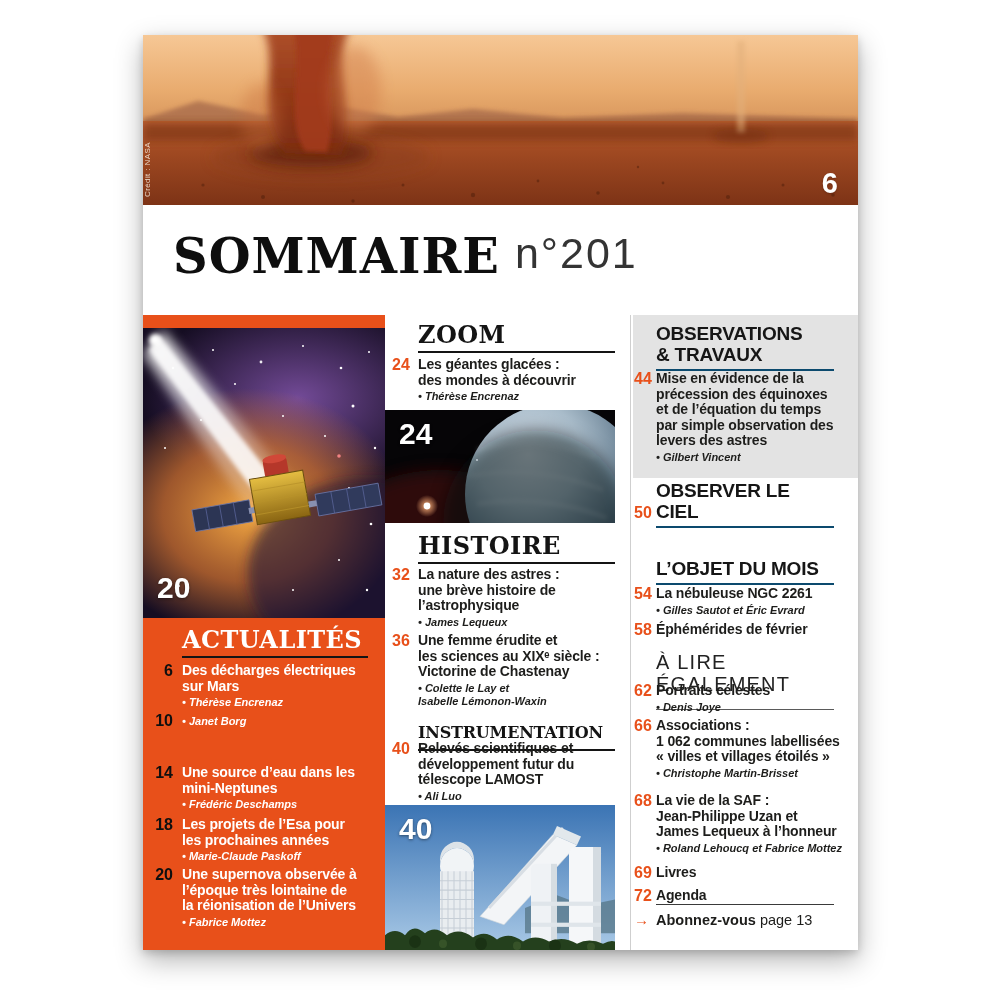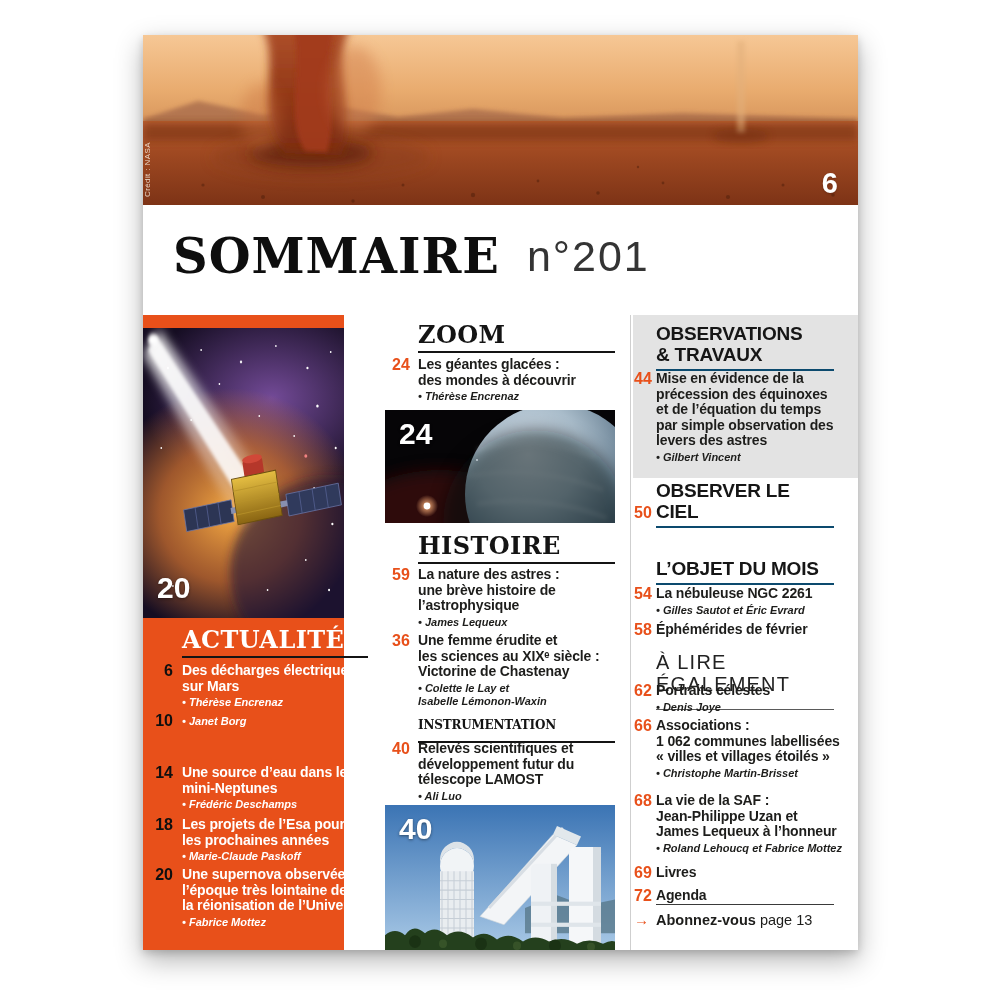--- a/index.html
+++ b/index.html
@@ -12,38 +12,38 @@
   .page{position:relative;width:1000px;height:1000px;background:#fff;overflow:hidden;}
   .card{position:absolute;left:143px;top:35px;width:715px;height:915px;background:#fff;
         box-shadow:0 10px 26px rgba(0,0,0,.30),0 3px 8px rgba(0,0,0,.16);}
   
   .banner{position:absolute;left:0;top:0;width:715px;height:170px;overflow:hidden;}
   .banner svg{display:block;width:100%;height:100%;}
   .banner-num{position:absolute;right:20px;bottom:2px;font:700 29px/40px "Liberation Sans",sans-serif;color:#fff;text-shadow:0 1px 2px rgba(60,20,5,.4);}
   .credit{position:absolute;left:9px;bottom:8px;transform:rotate(-90deg);transform-origin:0 100%;
           font:400 8px/9px "Liberation Sans",sans-serif;color:#f3e6d8;letter-spacing:.4px;opacity:.9;white-space:nowrap;}
   
-  .title{position:absolute;left:30px;top:194px;display:flex;align-items:center;gap:27px;}
+  .title{position:absolute;left:30px;top:194px;display:flex;align-items:flex-start;gap:15px;}
   .title-main{font:900 48px/54px "DejaVu Serif",serif;letter-spacing:1px;color:#0e0e0e;}
   .title-issue{font:400 43px/48px "Liberation Sans",sans-serif;color:#343434;letter-spacing:2px;}
   
   .col{position:absolute;top:280px;height:635px;}
-  .left-col{left:0;width:201px;background:var(--accent);}
+  .left-col{left:0;width:242px;background:var(--accent);}
   .mid-col{left:242px;width:230px;background:#fff;padding-left:27px;}
   .right-col{left:490px;width:225px;background:#fff;}
   .v-rule{position:absolute;left:487px;top:280px;width:1px;height:635px;background:#cfcfcf;}
   
   .photo{position:absolute;left:0;width:100%;overflow:hidden;}
   .photo svg{display:block;width:100%;height:100%;}
   .img-num{position:absolute;left:14px;top:8px;font:700 30px/32px "Liberation Sans",sans-serif;color:#fff;text-shadow:0 1px 3px rgba(0,0,0,.45);}
   .img-num.bl{top:auto;bottom:14px;}
   
   .serif-h{position:absolute;font:700 24px/26px "DejaVu Serif",serif;letter-spacing:.4px;color:#141414;
            border-bottom:2.5px solid #141414;padding-bottom:3px;}
-  .serif-h.small{font-size:12px;line-height:26px;letter-spacing:-0.2px;}
+  .serif-h.small{font-size:16px;line-height:26px;letter-spacing:-0.2px;margin-top:8px;}
   .serif-h.onorange{color:#fff;border-bottom-color:#141414;}
   .sans-h{position:absolute;font:700 19px/21px "Liberation Sans",sans-serif;letter-spacing:-0.2px;color:#161616;
           border-bottom:2px solid #0c4a6e;padding-bottom:4px;white-space:pre-line;}
   .alire-h{position:absolute;font:400 20px/22px "Liberation Sans",sans-serif;letter-spacing:1.2px;color:#222;
            border-bottom:1.5px solid #5a5a5a;padding-bottom:14px;}
   
   .entry{position:absolute;left:0;display:grid;}
   .mid-col .entry{width:230px;grid-template-columns:33px 1fr;padding-right:4px;}
   .right-col .entry{width:225px;grid-template-columns:23px 1fr;padding-right:6px;}
   .left-col .entry{width:242px;grid-template-columns:39px 1fr;padding-right:10px;}
@@ -297,21 +297,21 @@
           <circle cx="150" cy="112" r="92" fill="#05070a" opacity=".5" filter="url(#pb8)"></circle>
           <circle cx="42" cy="96" r="11" fill="url(#sg)"></circle>
           <circle cx="42" cy="96" r="3.4" fill="#ffffff"></circle>
           <circle cx="92" cy="50" r="1.1" fill="#cdd6de" opacity=".85"></circle>
         </svg>
         <div class="img-num">24</div>
       </div>
 
       <h2 class="serif-h" style="top:218px;left:33px;width:197px;">HISTOIRE</h2>
       <div class="entry" style="top:252px;">
-        <div class="num">59</div>
+        <div class="num">32</div>
         <div>
             <div class="etitle">La nature des astres :
 une brève histoire de
 l’astrophysique</div>
              <div class="eauthor">• James Lequeux</div>
           </div>
       </div>
       <div class="entry" style="top:318px;">
         <div class="num">36</div>
         <div>

